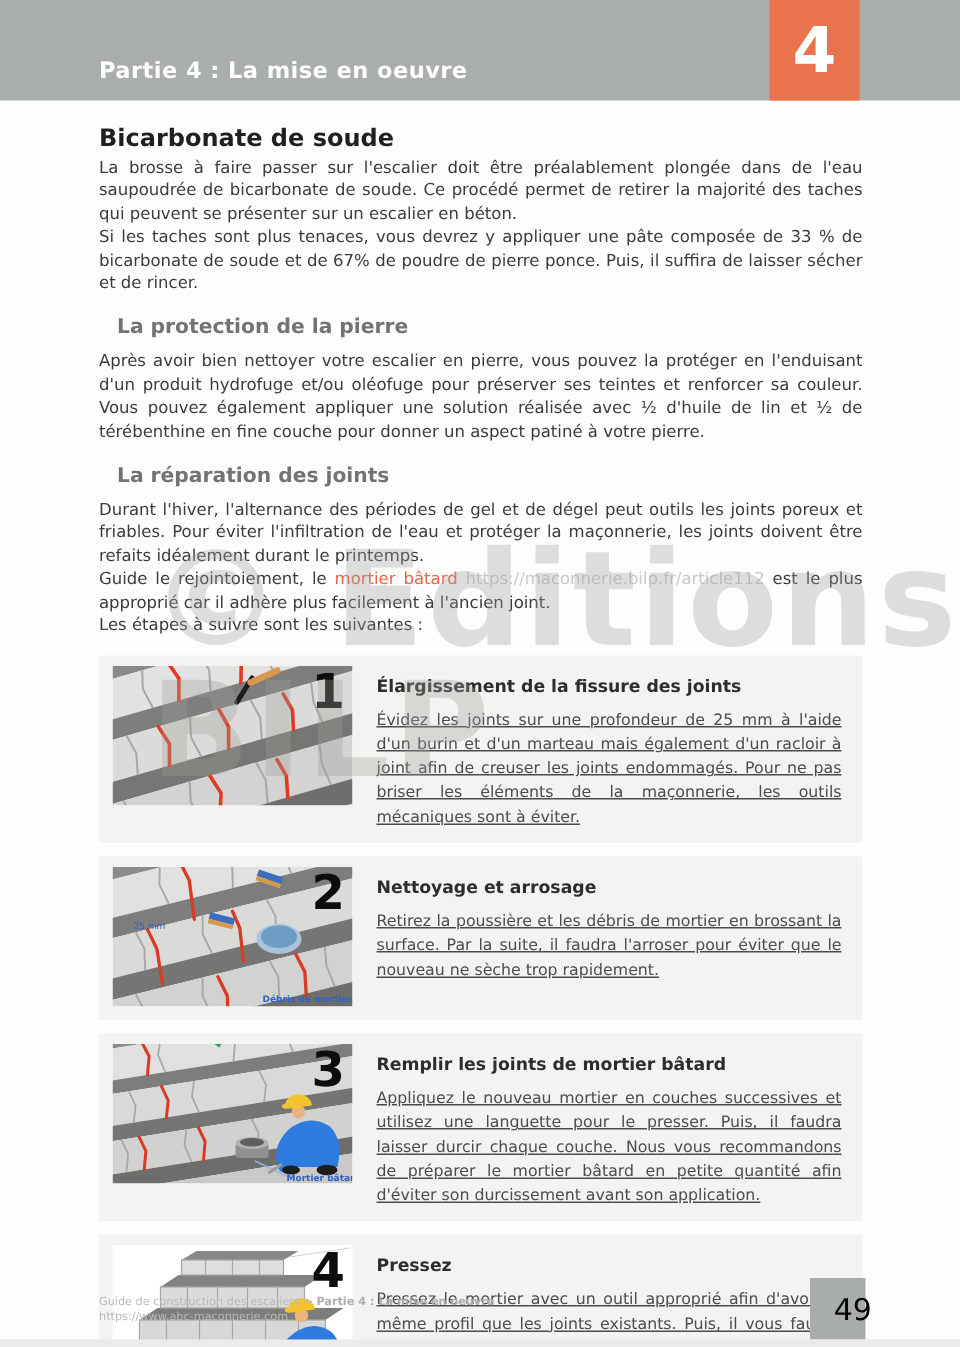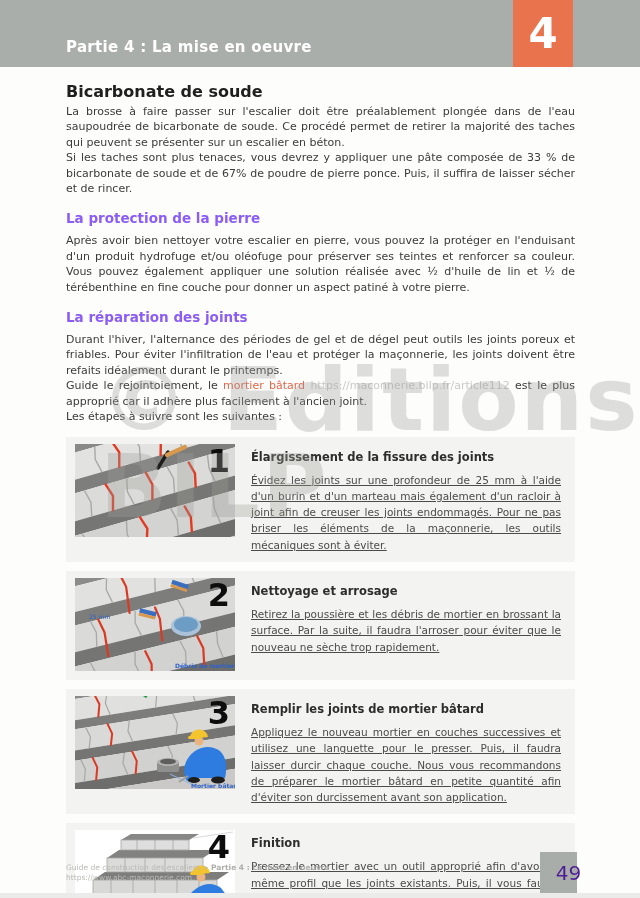--- a/index.html
+++ b/index.html
@@ -13,21 +13,21 @@
 
   
   .page-header { position:absolute; top:0; left:0; width:640px; height:67px; background:#aaaeaa; z-index:2; }
   .header-title { position:absolute; left:66px; bottom:11px; font-size:15px; font-weight:bold; color:#ffffff; letter-spacing:.3px; }
   .chapter-badge { position:absolute; left:513px; top:0; width:60px; height:67px; background:#e8734d; color:#ffffff;
     font-size:42px; font-weight:bold; display:flex; align-items:center; justify-content:center; }
 
   
   .content { position:absolute; top:67px; left:0; width:640px; padding:15px 65px 0 66px; z-index:1; }
   .bold-heading { font-size:16px; font-weight:bold; color:#1f1f1d; margin-bottom:3px; }
-  .gray-heading { font-size:13.5px; font-weight:bold; color:#8b5cf6; margin:14px 0 7px; }
+  .gray-heading { font-size:13.5px; font-weight:bold; color:#737373; margin:14px 12px 7px; }
   .body-text { font-size:11px; color:#3b3b39; line-height:15.4px; text-align:justify; }
   .link-orange { color:#e4674b; text-decoration:none; cursor:pointer; }
   .link-gray { color:#c9c9c6; text-decoration:none; cursor:pointer; }
 
   
   .steps { margin-top:12px; }
   .step-card { display:flex; background:#f3f3f1; margin-bottom:9px; padding:7px 14px 9px 9px; min-height:97px; }
   .step-image { position:relative; width:160px; height:93px; flex:0 0 160px; background:#ffffff; overflow:hidden; }
   .step-image svg { display:block; width:160px; height:93px; }
   .step-num { position:absolute; top:0px; right:5px; font-size:32px; font-weight:800; color:#0d0d0d; line-height:34px; }
@@ -37,21 +37,21 @@
 
   
   .watermark { position:absolute; top:356px; left:66px; z-index:3; pointer-events:none;
     font-size:88px; font-weight:bold; line-height:87px; letter-spacing:2px;
     color:rgba(158,158,154,0.33); white-space:nowrap;margin-left:34px; }
 
   
   .page-footer-text { position:absolute; left:66px; top:863px; z-index:2; font-size:7.5px; color:#b9b9b5; line-height:10px; }
   .page-footer-text strong { font-weight:bold; color:#aeaeaa; }
   .page-number-box { position:absolute; left:540px; top:852px; width:37px; height:41px; background:#a9ada9; z-index:2;
-    color:#4c1d95; font-size:20px; display:flex; align-items:center; justify-content:center;padding-left:20px; }
+    color:#000000; font-size:20px; display:flex; align-items:center; justify-content:center;padding-left:20px; }
   .bottom-strip { position:absolute; left:0; bottom:0; width:640px; height:5px; background:#ebebe9; z-index:2; }
 
   svg text { font-family:"DejaVu Sans","Liberation Sans",sans-serif; }
 </style>
 </head>
 <body>
 
 <div class="page">
 
   <header class="page-header">
@@ -270,21 +270,21 @@
               <line x1="115" y1="80" x2="106" y2="88" stroke="#9c9c9a" stroke-width="2"></line>
               <line x1="112" y1="77" x2="106" y2="80" stroke="#8a5a2a" stroke-width="3"></line>
               <ellipse cx="121" cy="86" rx="6" ry="3" fill="#1d1d1b"></ellipse>
               <ellipse cx="144" cy="86" rx="7" ry="3.5" fill="#1d1d1b"></ellipse>
             </g>
             <path d="M118 8 L158 2" stroke="#cfcfcd" stroke-width="0.8" fill="none"></path>
           </svg>
           <span class="step-num">4</span>
         </div>
         <div class="step-text">
-          <h3>Finition</h3>
+          <h3>Pressez</h3>
           <p>Pressez le mortier avec un outil approprié afin d'avoir le même profil que les joints existants. Puis, il vous faudra attendre une heure ou deux avant d'enlever l'excès de mortier grâce à une brosse à poils doux.</p>
         </div>
       </div>
 
     </section>
 
   </main>
 
   <div class="watermark">
     <span>© Editions</span><br>

